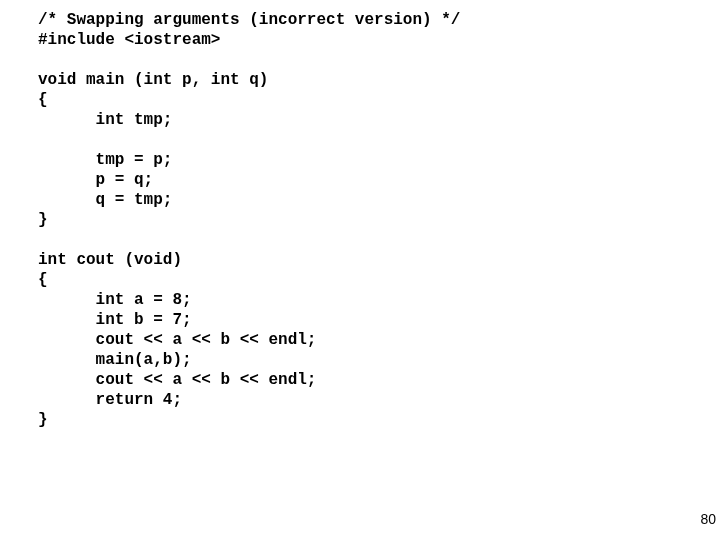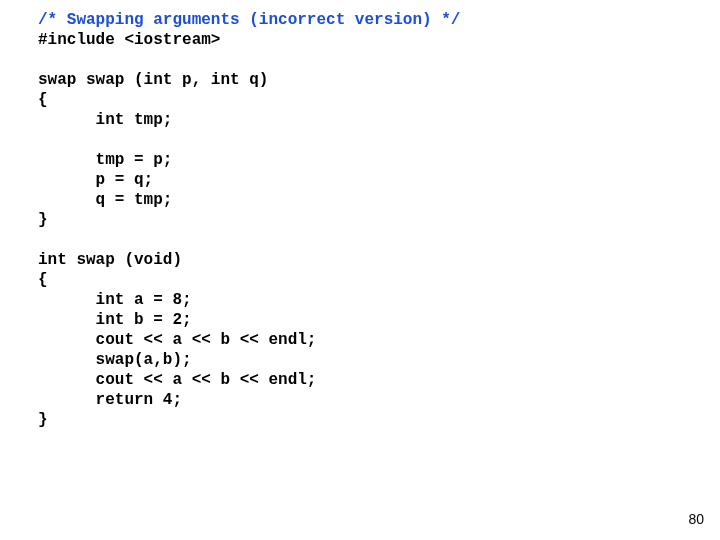--- a/index.html
+++ b/index.html
@@ -23,52 +23,52 @@
     height: 540px;
     position: relative;
   }
   pre {
     margin: 0;
     font-family: inherit;
     font-weight: inherit;
     white-space: pre;
   }
   .comment {
-    color: #1d4ed8;
+    color: #000000;
   }
   .page-number {
     position: absolute;
-    right: 16px;
+    right: 4px;
     bottom: 12px;
     font-family: Arial, Helvetica, sans-serif;
     font-weight: normal;
     font-size: 14px;
     color: #000000;
   }
 </style>
 </head>
 <body>
 
 <div class="slide">
   <pre><span class="comment">/* Swapping arguments (incorrect version) */</span>
 <span>#include &lt;iostream&gt;</span>
 <span></span>
-<span>swap swap (int p, int q)</span>
+<span>void main (int p, int q)</span>
 <span>{</span>
 <span>      int tmp;</span>
 <span></span>
 <span>      tmp = p;</span>
 <span>      p = q;</span>
 <span>      q = tmp;</span>
 <span>}</span>
 <span></span>
-<span>int swap (void)</span>
+<span>int cout (void)</span>
 <span>{</span>
 <span>      int a = 8;</span>
-<span>      int b = 2;</span>
+<span>      int b = 7;</span>
 <span>      cout &lt;&lt; a &lt;&lt; b &lt;&lt; endl;</span>
-<span>      swap(a,b);</span>
+<span>      main(a,b);</span>
 <span>      cout &lt;&lt; a &lt;&lt; b &lt;&lt; endl;</span>
 <span>      return 4;</span>
 <span>}</span></pre>
 
   <div class="page-number">80</div>
 </div>
 
 </body></html>

